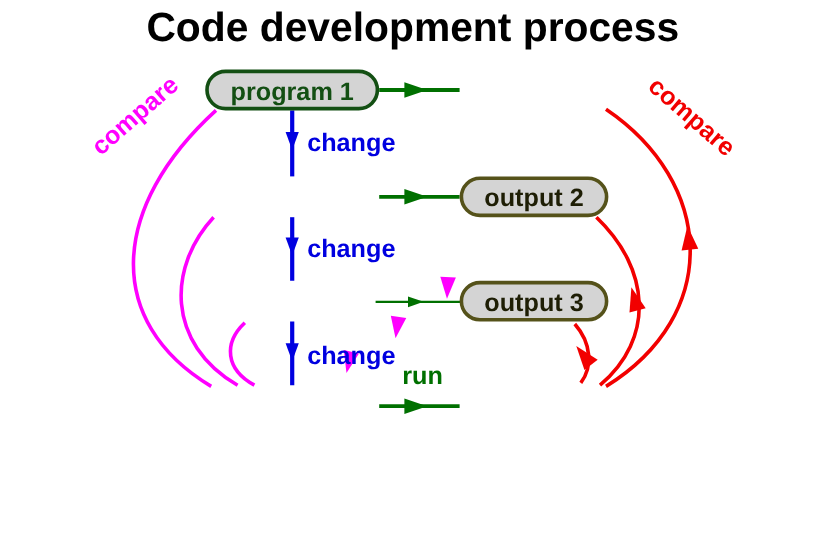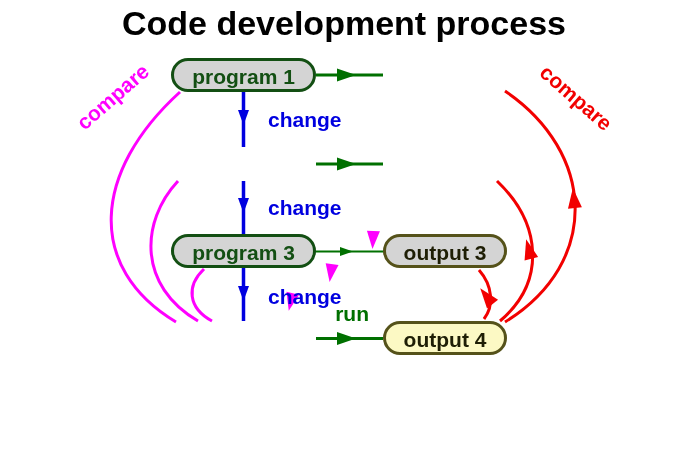--- a/index.html
+++ b/index.html
@@ -33,21 +33,21 @@
     font-weight:bold;font-size:21px;white-space:nowrap;
   }
   .prog{left:171px;width:145px;background:var(--program-fill);
         border-color:var(--program-border);color:var(--program-border)}
   .prog.p4{background:var(--program4-fill)}
   .out{left:383px;width:124px;background:var(--output-fill);
        border-color:var(--output-border);color:var(--output-text)}
   .out.o4{background:var(--output4-fill)}
   .r1{top:58px}.r2{top:147px}.r3{top:234px}.r4{top:321px}
   .lbl{position:absolute;font-weight:bold;font-size:21px;line-height:24px;white-space:nowrap}
-  .change{color:var(--arrow-blue);left:268px}
+  .change{color:var(--arrow-blue);left:256px}
   .ch1{top:108px}.ch2{top:196px}.ch3{top:285px}
   .run{color:var(--arrow-green);left:307px;top:302px;width:62px;text-align:right}
   .cmp{transform:translate(-50%,-50%) rotate(-41deg)}
   .cmp-left{color:var(--compare-magenta);left:113px;top:97px}
   .cmp-right{color:var(--compare-red);left:576px;top:98px;transform:translate(-50%,-50%) rotate(41deg)}
 </style>
 </head>
 <body>
 
 <div class="stage">
@@ -83,29 +83,26 @@
     <line class="g-line" x1="316" y1="338.5" x2="383" y2="338.5"></line>
     <path class="g-fill" transform="translate(356,75)" d="M0 0 L-19 -6.5 L-19 6.5 Z"></path>
     <path class="g-fill" transform="translate(356,164)" d="M0 0 L-19 -6.5 L-19 6.5 Z"></path>
     <path class="g-fill" transform="translate(353,251.5)" d="M0 0 L-13 -4.5 L-13 4.5 Z"></path>
     <path class="g-fill" transform="translate(356,338.5)" d="M0 0 L-19 -6.5 L-19 6.5 Z"></path>
   </svg>
 
   <div class="box prog r1">
     <span>program 1</span>
     </div>
-  <div class="box prog r3">
-    <span>program 3</span>
+
+  <div class="box out r2">
+    <span>output 2</span>
     </div>
-
   <div class="box out r3">
     <span>output 3</span>
-    </div>
-  <div class="box out o4 r4">
-    <span>output 4</span>
     </div>
 
   <div class="lbl change ch1">change</div>
   <div class="lbl change ch2">change</div>
   <div class="lbl change ch3">change</div>
   <div class="lbl run">run</div>
   <div class="lbl cmp cmp-left">compare</div>
   <div class="lbl cmp-right">compare</div>
 
 </div>

